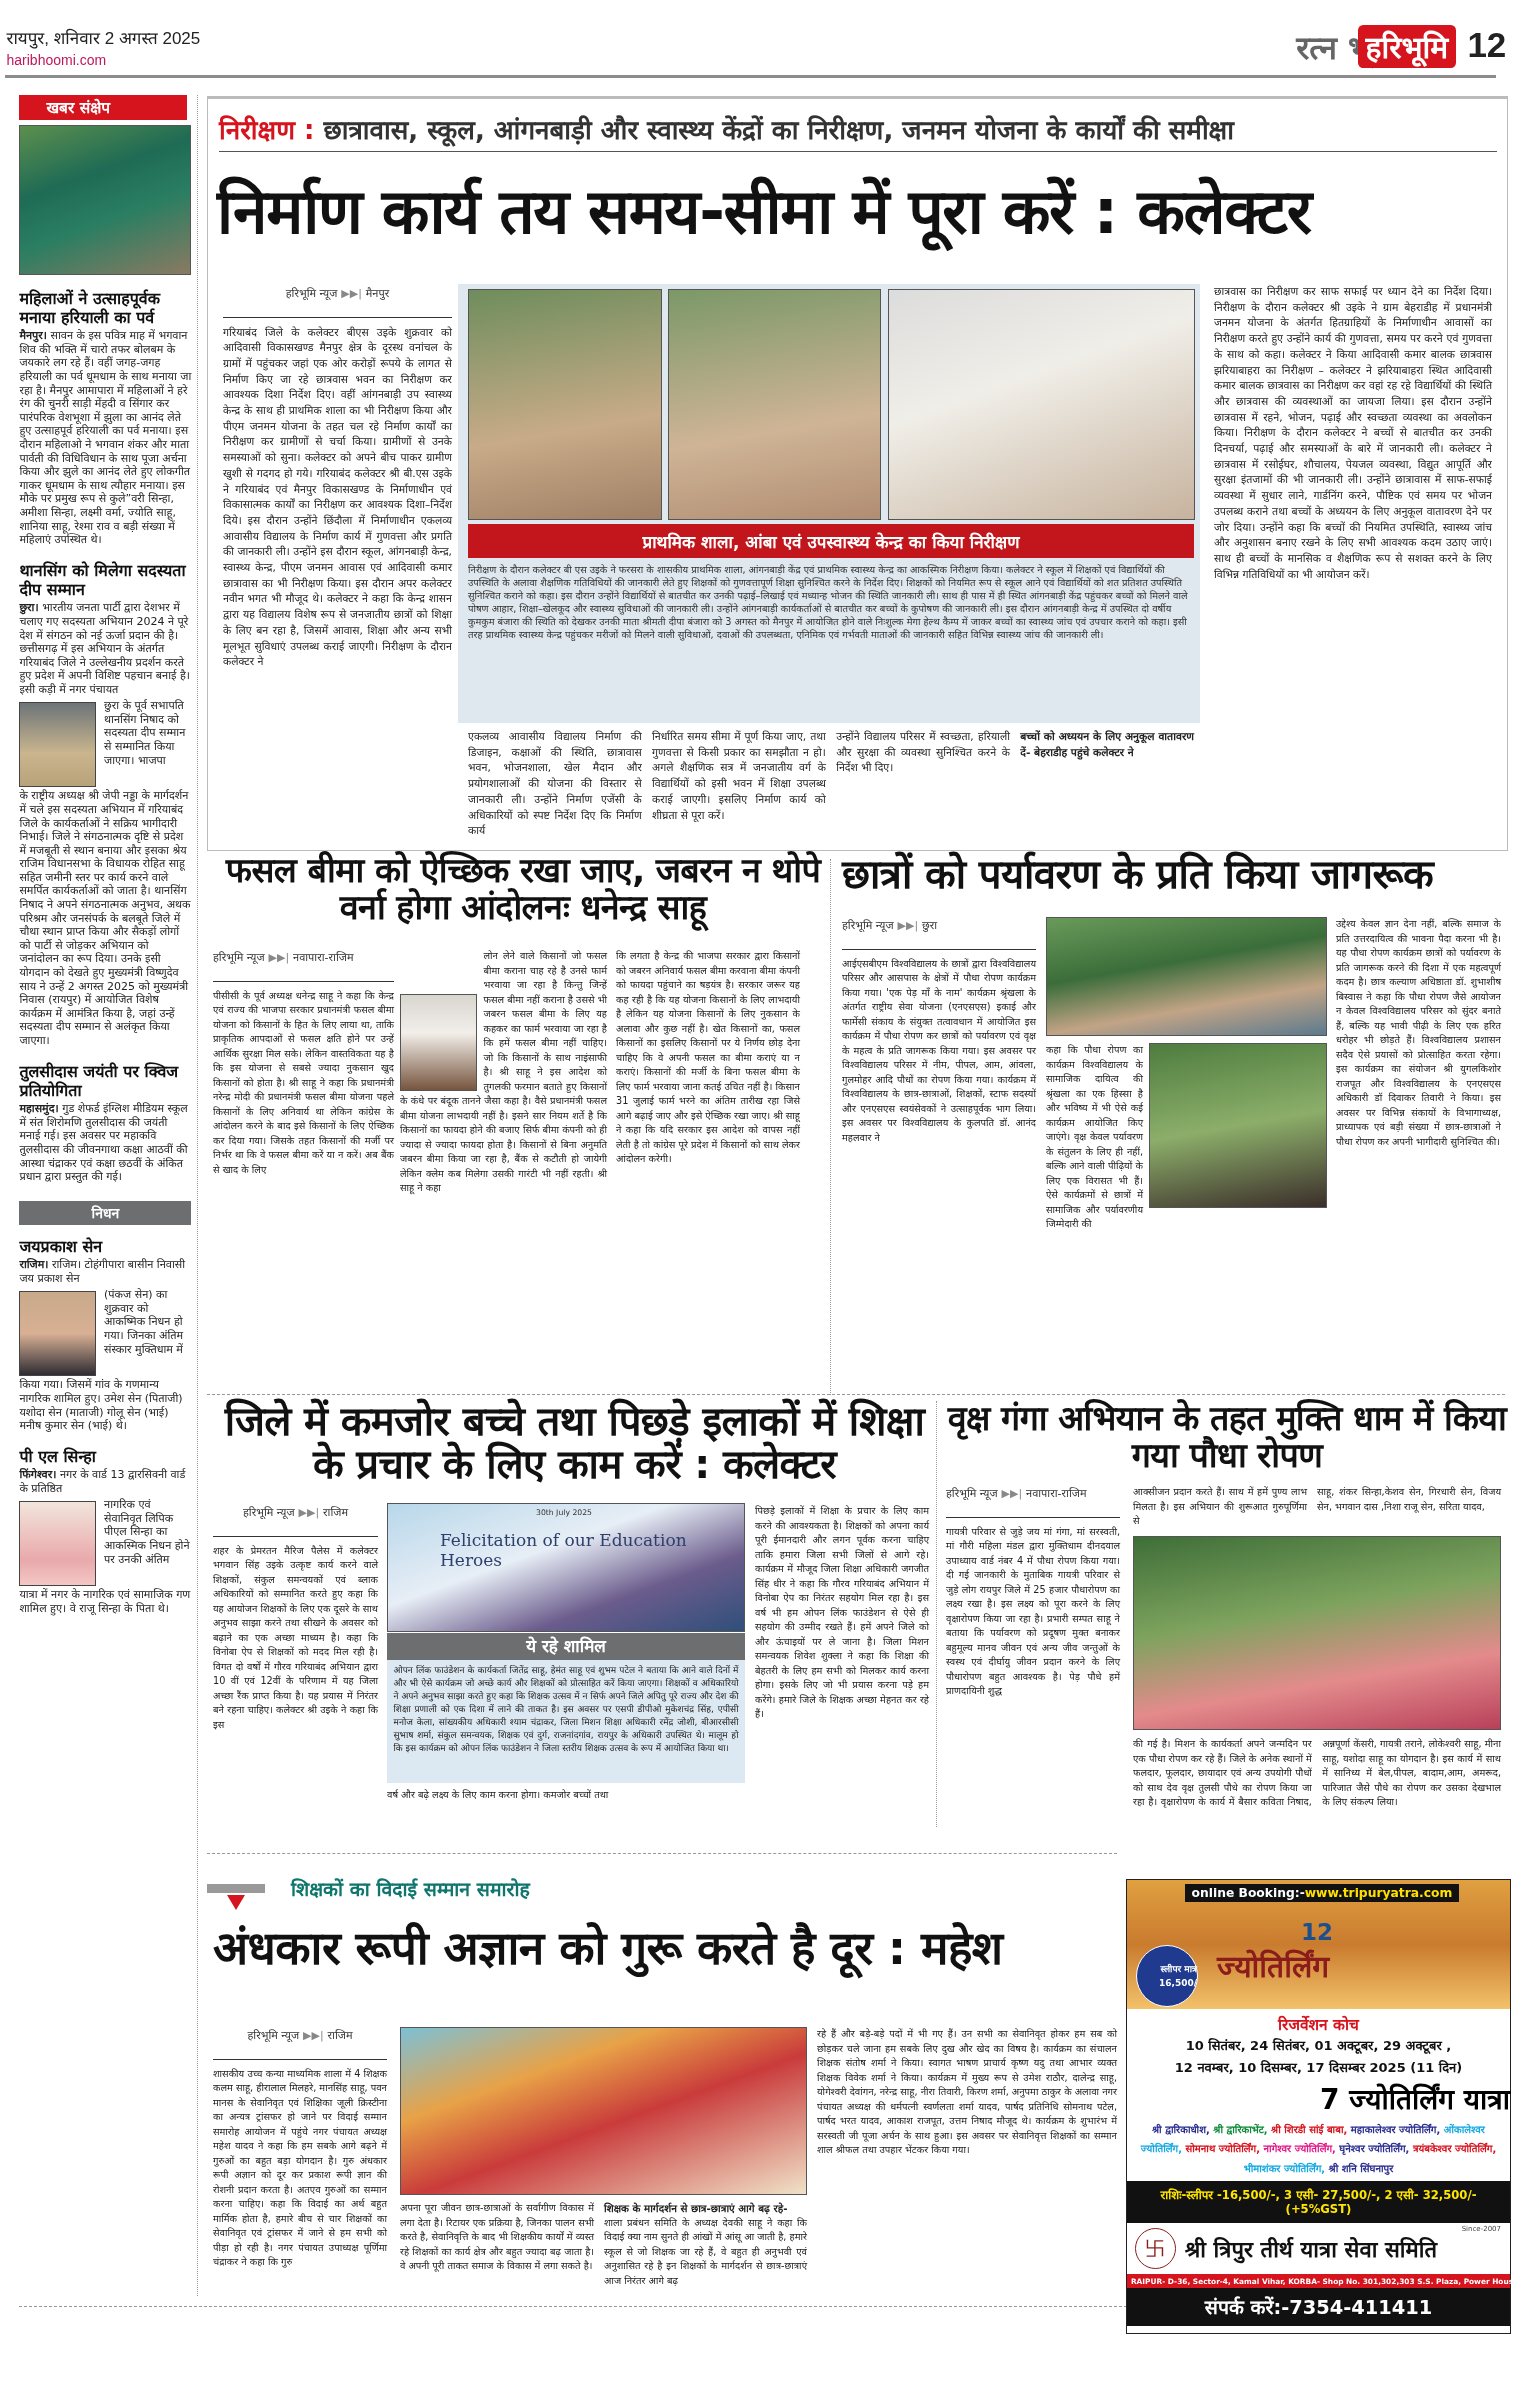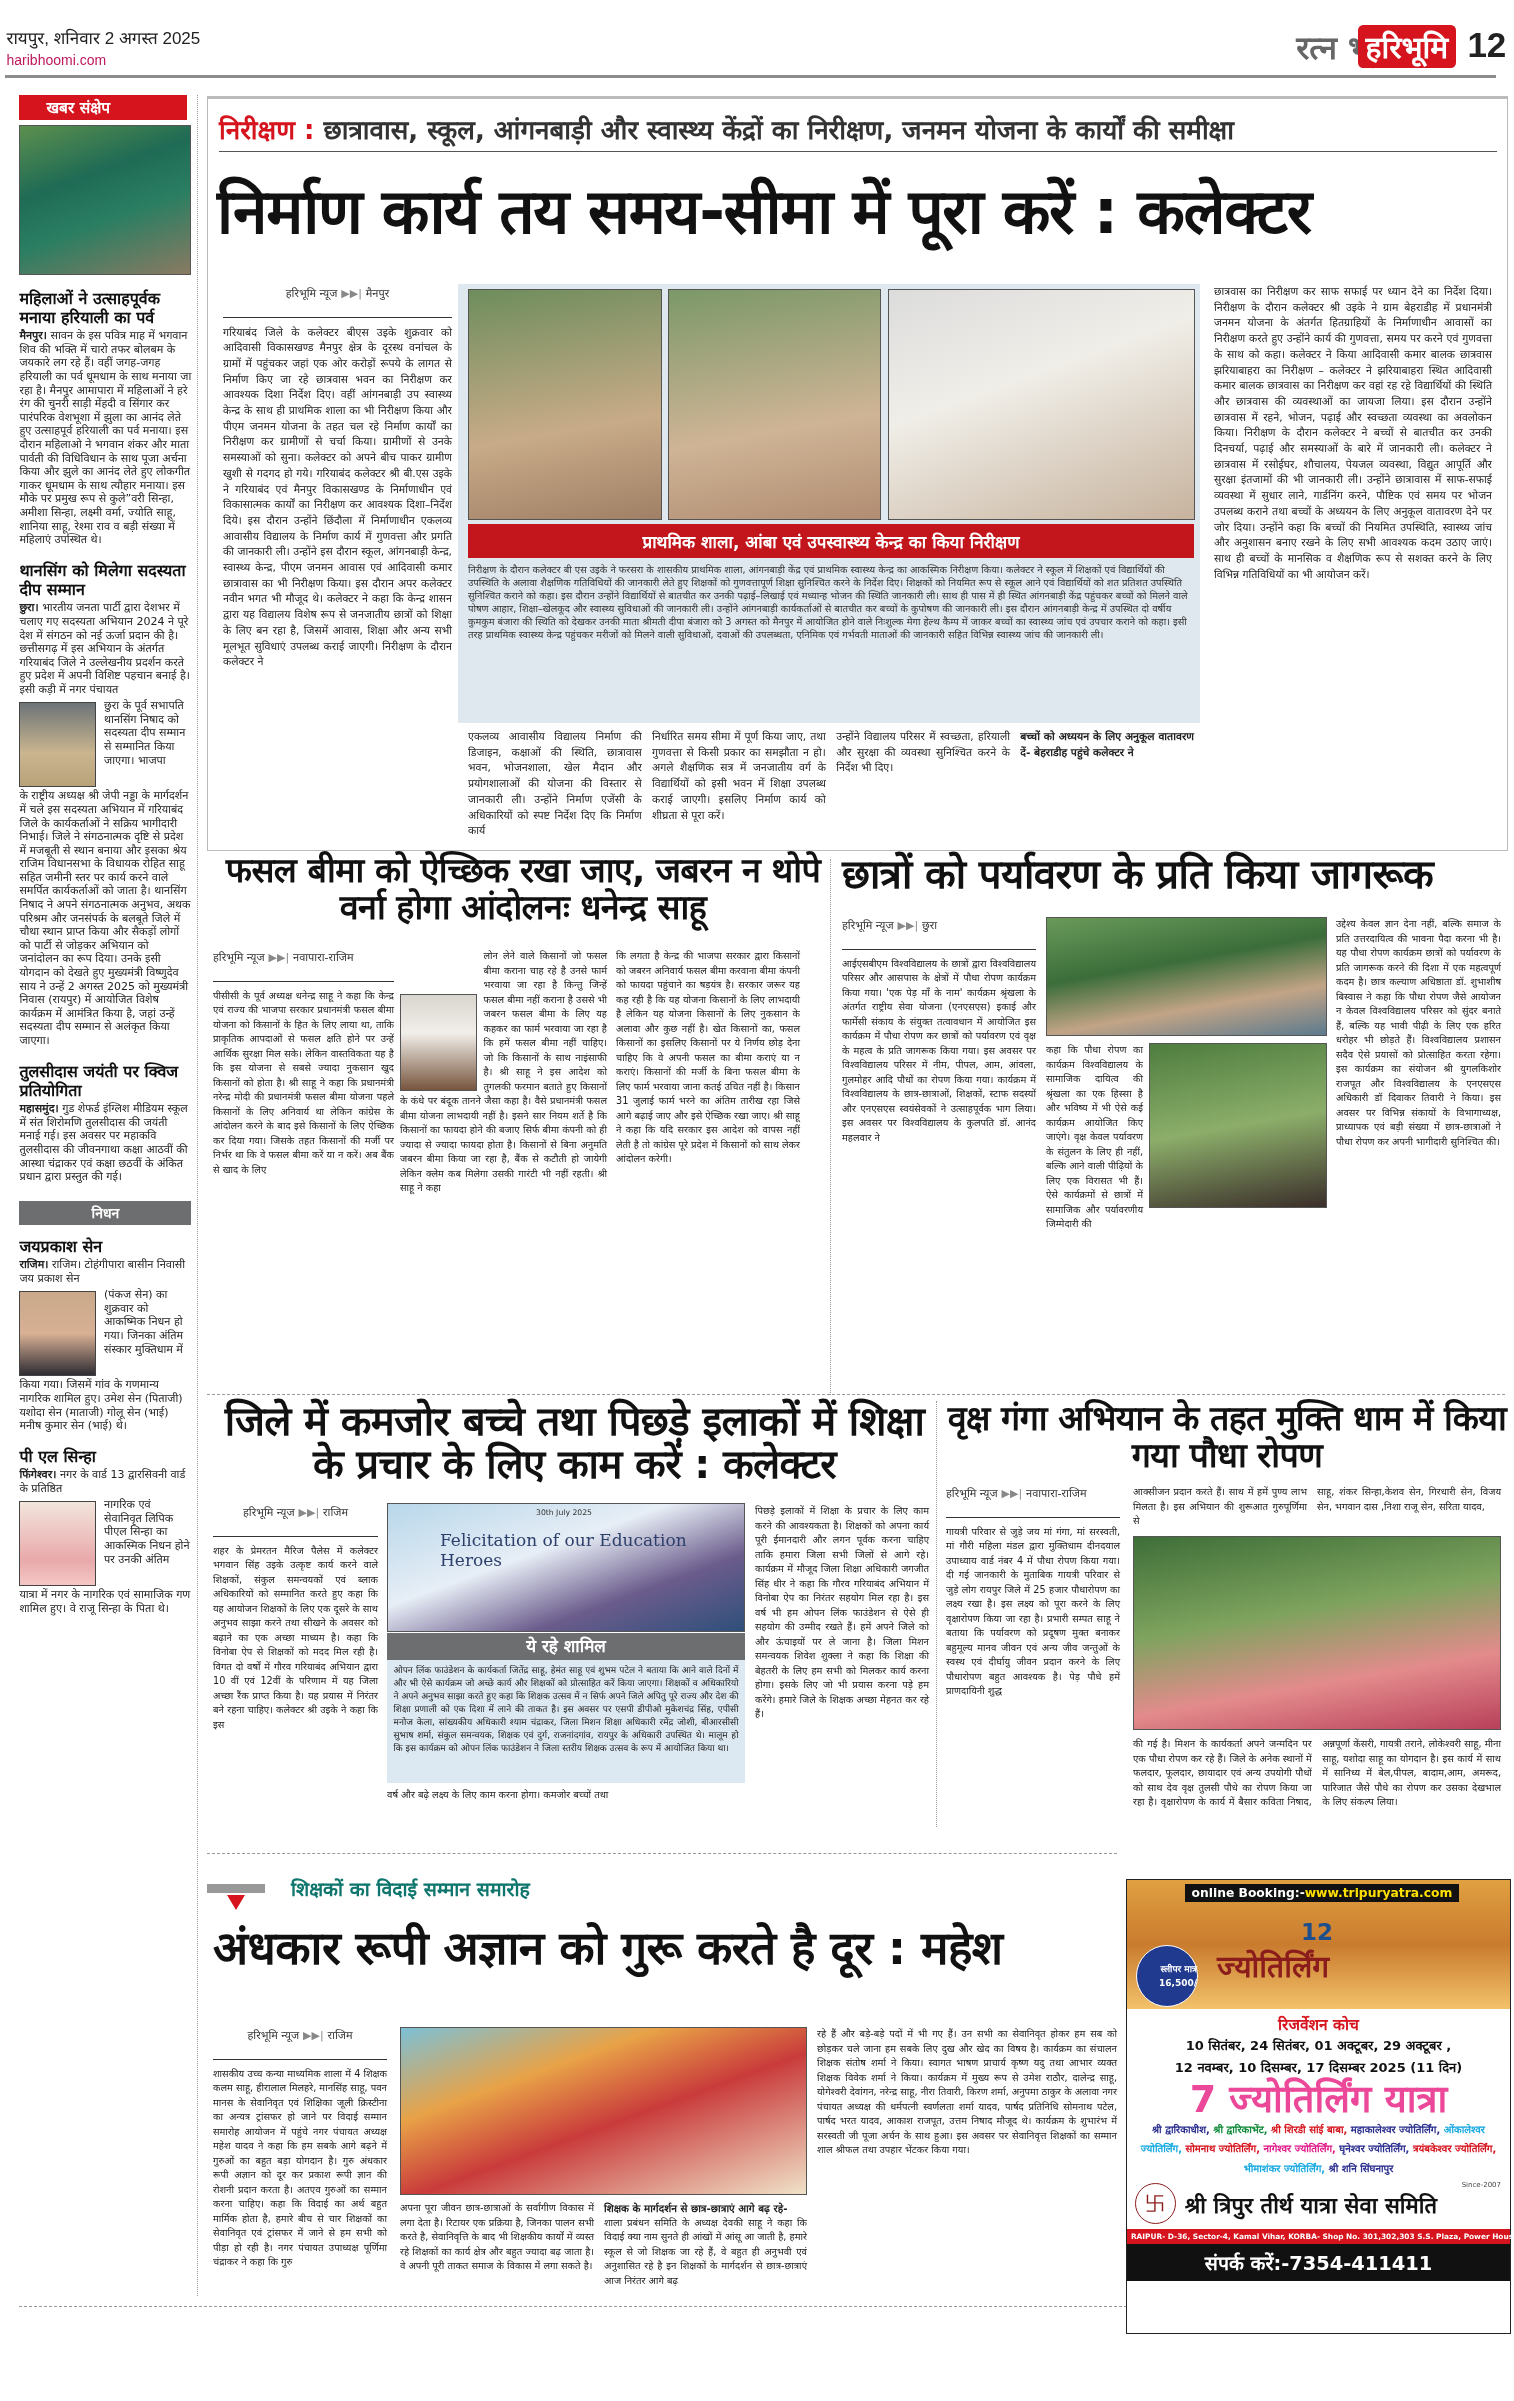--- a/index.html
+++ b/index.html
@@ -49,21 +49,21 @@
   
   .ad { left: 1126px; top: 1879px; width: 385px; height: 455px; border: 1.9px solid #222; background:#fff; }
   .ad-top { height: 129px; background: linear-gradient(180deg,#e0a040,#c97b2e 50%,#f3c26a); position:relative; }
   .ad-book { position:absolute; left: 58px; top: 3.9px; background:#111; color:#fff; font-weight:bold; font-size: 12.3px; padding: 1.9px 6.5px; }
   .ad-book span { color: #ffe000; }
   .ad-12 { position:absolute; left: 174px; top: 39px; font-size: 23px; font-weight:bold; color:#1c4f8c; }
   .ad-jyot { position:absolute; left: 90px; top: 65px; font-size: 30px; font-weight:bold; color:#8b1c1c; }
   .ad-sleeper { position:absolute; left: 9px; top: 65px; width: 62px; height: 62px; border-radius: 50%; background:#1f3a8f; color:#fff; font-size: 9px; font-weight: bold; text-align:right; padding-top: 15.5px; line-height: 14px; border: 1.9px solid #fff; }
   .ad-resv { text-align:center; color:#d6141e; font-weight:bold; font-size: 15.5px; margin-top: 3.9px; }
   .ad-dates { text-align:center; font-weight:bold; font-size: 13px; line-height: 22px; color:#111; }
-  .ad-yatra { text-align:center; color:#ec4899; font-weight:bold; font-size: 38px; line-height: 41px; }
+  .ad-yatra { text-align:right; color:#000000; font-weight:bold; font-size: 28px; line-height: 41px; }
   .ad-places { text-align:center; font-weight:bold; font-size: 10px; line-height: 19.4px; padding: 0 6.5px; }
   .ad-rate { background:#111; color:#ffe600; font-weight:bold; font-size: 11.6px; text-align:center; padding: 6.5px 2.6px; margin-top: 2.6px; }
   .ad-org { display:flex; align-items:center; padding: 5.2px 7.7px; position:relative; }
   .ad-logo { width: 41px; height: 41px; border-radius:50%; border: 1.3px solid #8b1c1c; color:#8b1c1c; font-size: 19.4px; text-align:center; line-height: 39px; }
   .ad-orgname { font-size: 22px; font-weight: bold; margin-left: 9px; color:#111; }
   .ad-since { position:absolute; right: 9px; top: 2.6px; font-size: 7px; color:#444; }
   .ad-addr { background:#d6141e; color:#fff; font-size: 7.4px; font-weight:bold; padding: 2.6px 3.9px; white-space: nowrap; }
   .ad-contact { background:#111; color:#fff; font-size: 19.4px; font-weight:bold; text-align:center; padding: 5.2px; }
 </style>
 </head>
@@ -222,20 +222,21 @@
     <span style="color:#d6141e">श्री शिरडी सांई बाबा,</span>
     <span style="color:#2b2f8f">महाकालेश्वर ज्योतिर्लिंग,</span>
     <span style="color:#17a9e1">ओंकालेश्वर ज्योतिर्लिंग,</span>
     <span style="color:#d6141e">सोमनाथ ज्योतिर्लिंग,</span>
     <span style="color:#e0198a">नागेश्वर ज्योतिर्लिंग,</span>
     <span style="color:#2b2f8f">घृनेश्वर ज्योतिर्लिंग,</span>
     <span style="color:#d6141e">त्रयंबकेश्वर ज्योतिर्लिंग,</span>
     <span style="color:#17a9e1">भीमाशंकर ज्योतिर्लिंग,</span>
     <span style="color:#2b2f8f">श्री शनि सिंघनापुर</span>
   </div>
+  <div class="ad-rate">राशिः-स्लीपर -16,500/-, 3 एसी- 27,500/-, 2 एसी- 32,500/- (+5%GST)</div>
   <div class="ad-org">
     <div class="ad-logo">卐</div>
     <div class="ad-orgname">श्री त्रिपुर तीर्थ यात्रा सेवा समिति</div>
     <div class="ad-since">Since-2007</div>
   </div>
   <div class="ad-addr">RAIPUR- D-36, Sector-4, Kamal Vihar, KORBA- Shop No. 301,302,303 S.S. Plaza, Power House Road</div>
   <div class="ad-contact">संपर्क करें:-7354-411411</div>
 </div>
 
 

